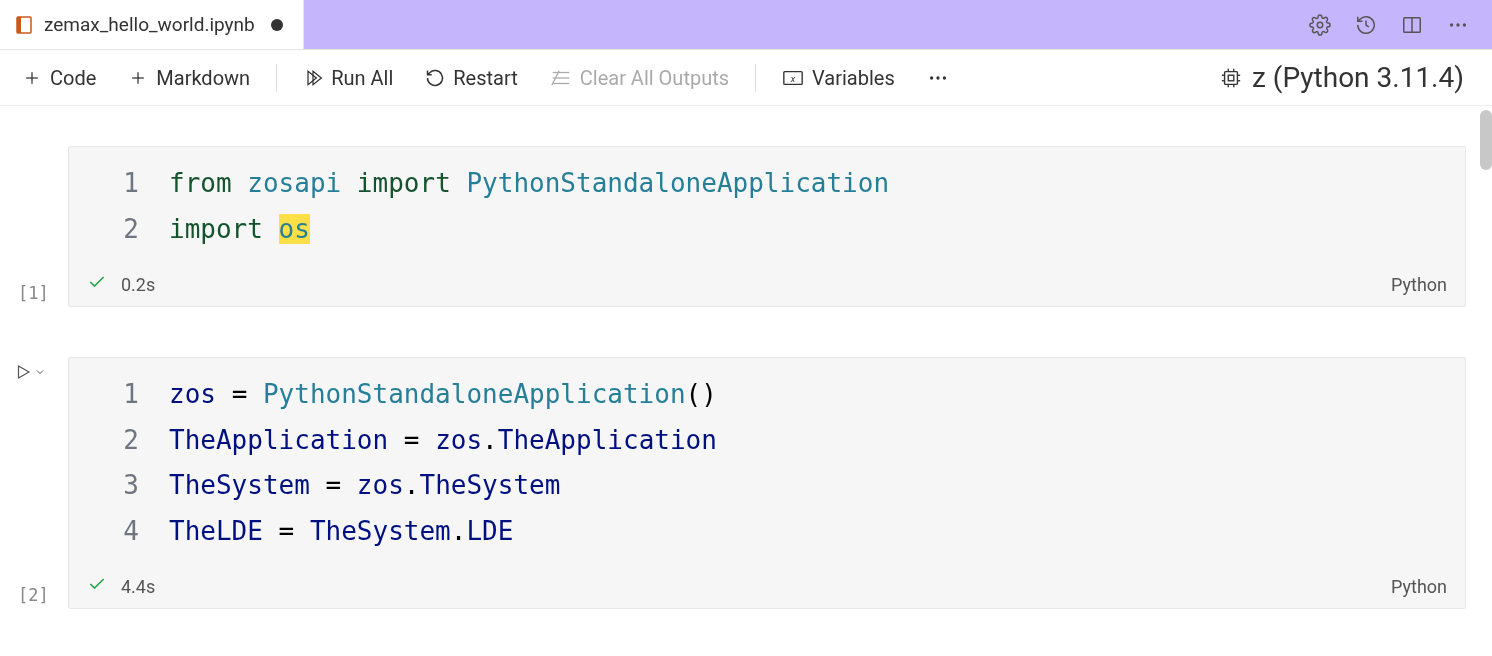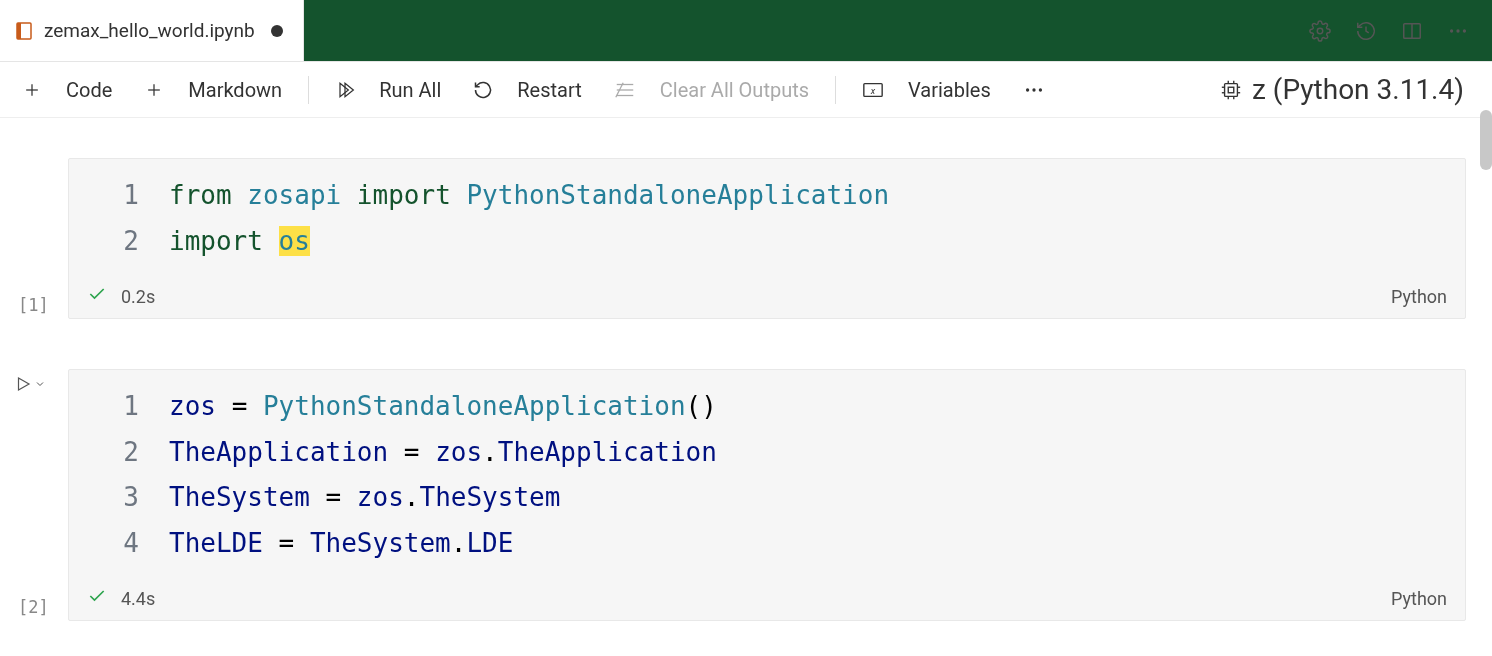--- a/index.html
+++ b/index.html
@@ -7,23 +7,23 @@
   font-family: -apple-system, BlinkMacSystemFont, "Segoe UI", Roboto, sans-serif;
   background: #ffffff;
   color: #333;
   width: 1492px;
   height: 656px;
   overflow: hidden;
 }
 .tab-bar {
   display: flex;
   align-items: center;
-  height: 62px;
+  height: 50px;
   border-bottom: 1px solid #e5e5e5;
-  background: #14532d;
+  background: #c4b5fd;
   gap: 15px;
 }
 .tab {
   display: flex;
   align-items: center;
   height: 100%;
   padding: 0 20px 0 14px;
   background: #ffffff;
   border-right: 1px solid #e5e5e5;
   gap: 10px;
@@ -66,21 +66,21 @@
   display: flex;
   align-items: center;
   height: 56px;
   padding: 0 10px;
   gap: 8px;
   border-bottom: 1px solid #eee;
 }
 .toolbar-btn {
   display: flex;
   align-items: center;
-  gap: 24px;
+  gap: 8px;
   padding: 6px 12px;
   font-size: 20px;
   color: #333;
   cursor: pointer;
   border-radius: 4px;
 }
 .toolbar-btn.disabled {
   color: #aaa;
   cursor: default;
 }

